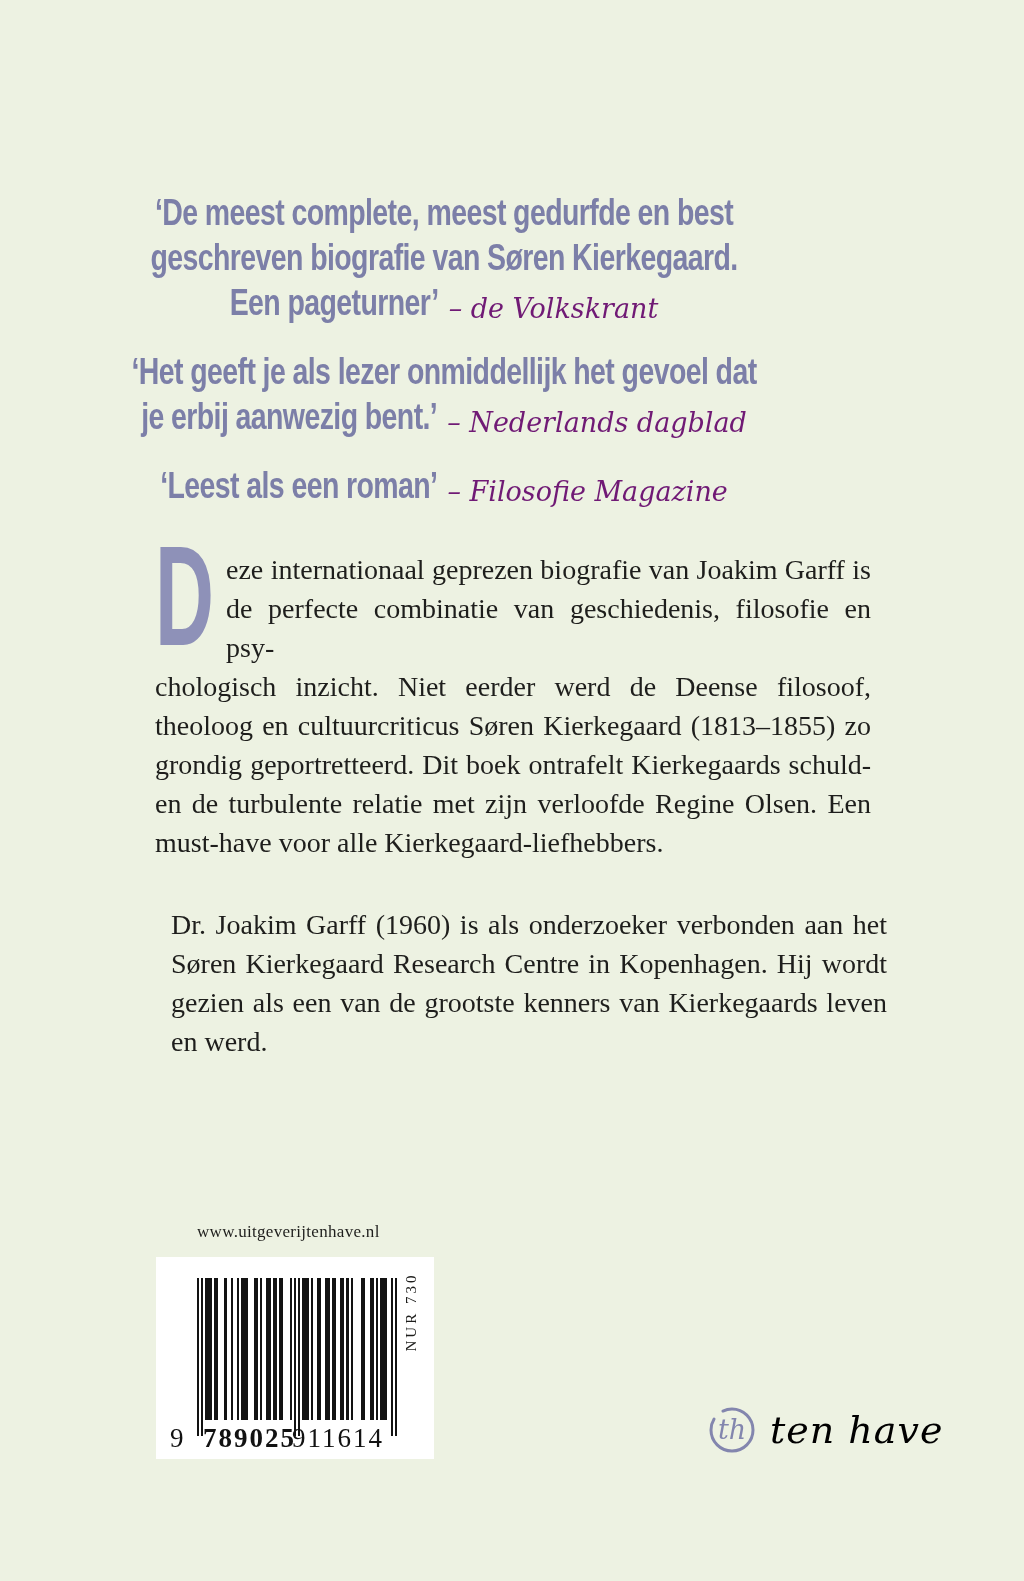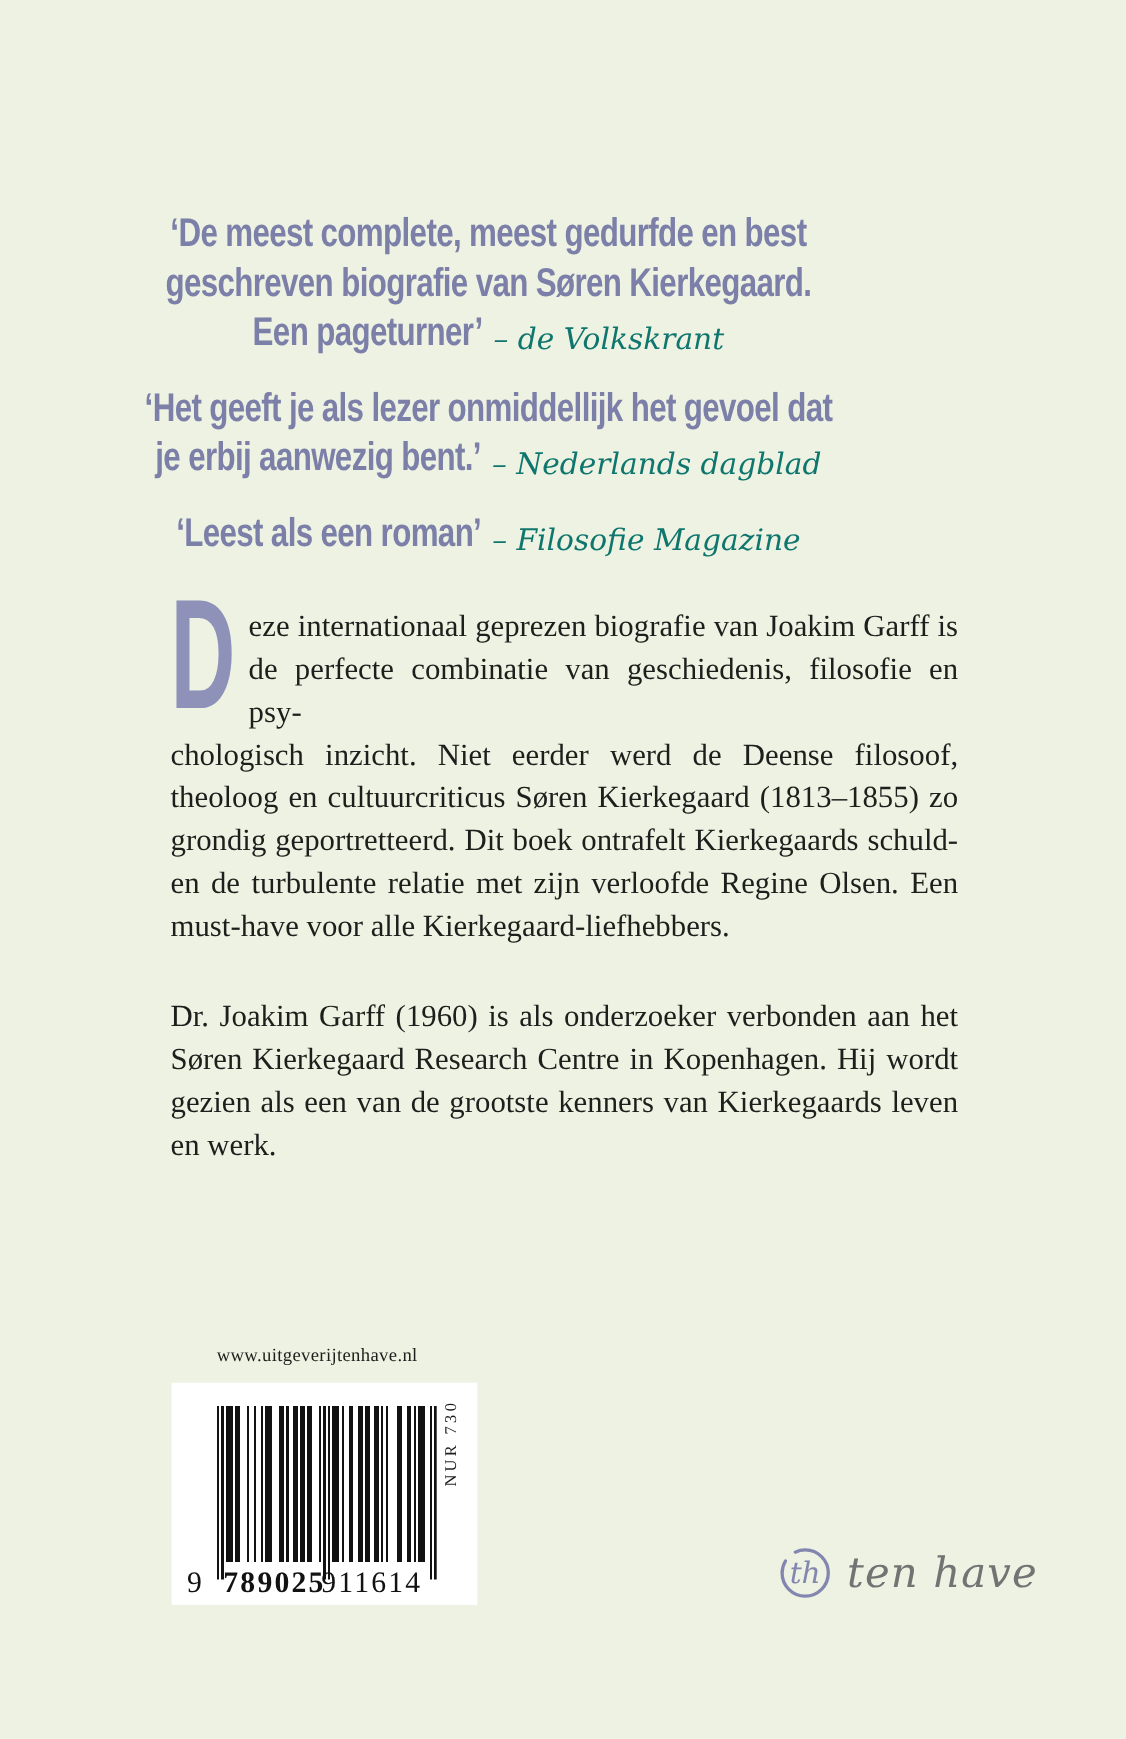--- a/index.html
+++ b/index.html
@@ -15,27 +15,27 @@
   .qline{line-height:41px;white-space:nowrap;}
   .qbold{
     display:inline-block;
     font-family:"Liberation Sans",sans-serif;font-weight:bold;
     font-size:28.5px;letter-spacing:-0.6px;color:#7c7fa8;
     transform:scaleY(1.28);transform-origin:center bottom;
   }
   .qattr{
     display:inline-block;
     font-family:"DejaVu Serif",serif;font-style:italic;
-    font-size:27px;color:#0f766e;margin-left:10px;
+    font-size:27px;color:#701a75;margin-left:10px;
   }
 
   
   .synopsis{position:absolute;top:550px;left:155px;width:716px;
     font-size:28px;line-height:39px;}
-  .bio{position:absolute;top:905px;left:155px;width:716px;
+  .bio{position:absolute;top:905px;left:171px;width:716px;
     font-size:28px;line-height:39px;}
   .jline{text-align:justify;text-align-last:justify;}
   .jline.last{text-align-last:left;}
   .dropcap{float:left;width:61px;height:106px;margin-right:10px;position:relative;}
   .dropcap>span{
     position:absolute;top:-25px;left:0;display:block;
     font-family:"Liberation Sans",sans-serif;font-weight:bold;
     font-size:142px;line-height:1;color:#8e91b8;
     transform:scaleX(0.575);transform-origin:left top;
   }
@@ -54,21 +54,21 @@
   .bcright{left:136px;width:88px;text-align:center;letter-spacing:2px;}
   .nur{position:absolute;left:255px;top:55px;
     transform:translate(-50%,-50%) rotate(-90deg);
     font-size:15px;letter-spacing:3px;color:#1e1e1c;white-space:nowrap;
     font-family:"Liberation Serif",serif;}
 
   .logo{position:absolute;left:706px;top:1402px;display:flex;
     align-items:center;color:#8386ae;}
   .logo svg{width:52px;height:56px;display:block;}
   .logo .name{font-family:"DejaVu Serif",serif;font-style:italic;
-    font-size:38px;margin-left:12px;letter-spacing:1px;color:#737373;}
+    font-size:38px;margin-left:12px;letter-spacing:1px;color:#000000;}
 </style>
 </head>
 <body>
 
 <div class="page">
 
   <section class="quotes">
     <div class="quote">
       <div class="qline"><span class="qbold">‘De meest complete, meest gedurfde en best</span></div>
       <div class="qline"><span class="qbold">geschreven biografie van Søren Kierkegaard.</span></div>
@@ -96,21 +96,21 @@
         <div class="jline">en de turbulente relatie met zijn verloofde Regine Olsen. Een</div>
         <div class="jline last">must-have voor alle Kierkegaard-liefhebbers.</div>
       </div>
   </section>
 
   <section class="bio">
     <div>
         <div class="jline">Dr. Joakim Garff (1960) is als onderzoeker verbonden aan het</div>
         <div class="jline">Søren Kierkegaard Research Centre in Kopenhagen. Hij wordt</div>
         <div class="jline">gezien als een van de grootste kenners van Kierkegaards leven</div>
-        <div class="jline last">en werk.</div>
+        <div class="jline last">en werd.</div>
       </div>
   </section>
 
   <div class="url">www.uitgeverijtenhave.nl</div>
 
   <div class="bcbox">
     <div class="bars"><svg width="200" height="158" shape-rendering="crispEdges">
           <rect x="0.00" y="0" width="2.17" height="158" fill="#121212"></rect>
           <rect x="4.21" y="0" width="2.17" height="158" fill="#121212"></rect>
           <rect x="8.42" y="0" width="2.17" height="142" fill="#121212"></rect>

